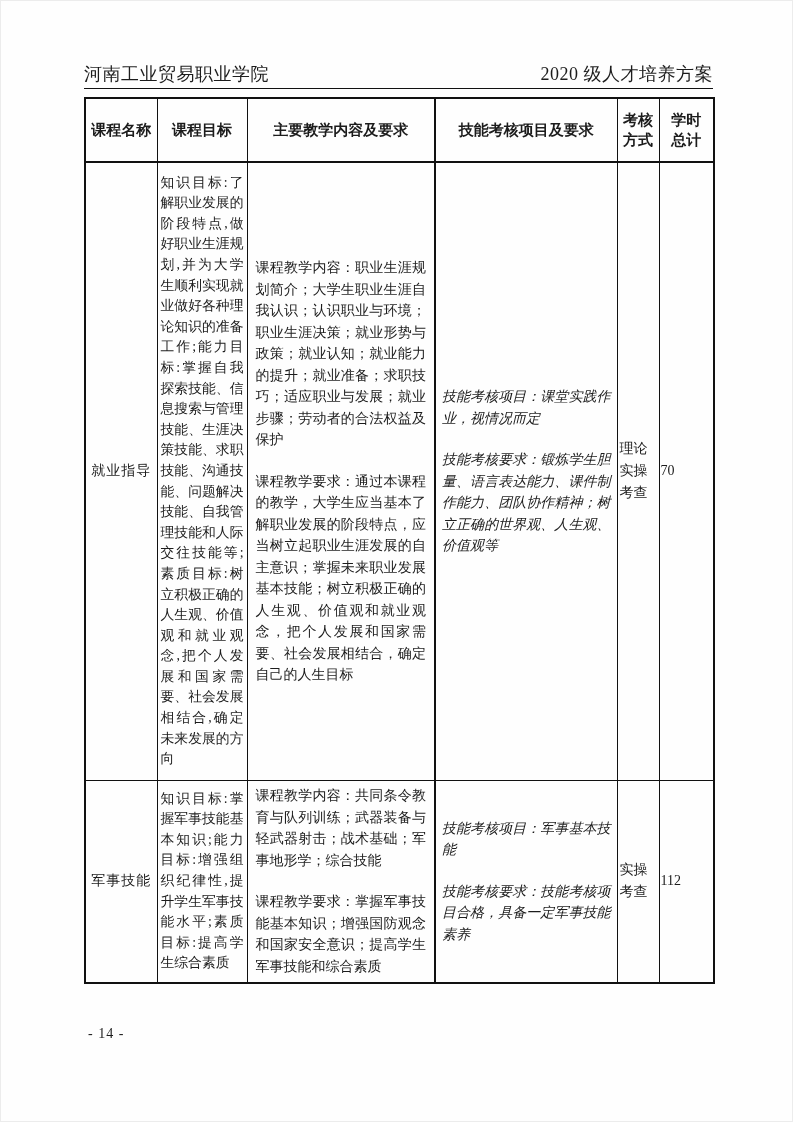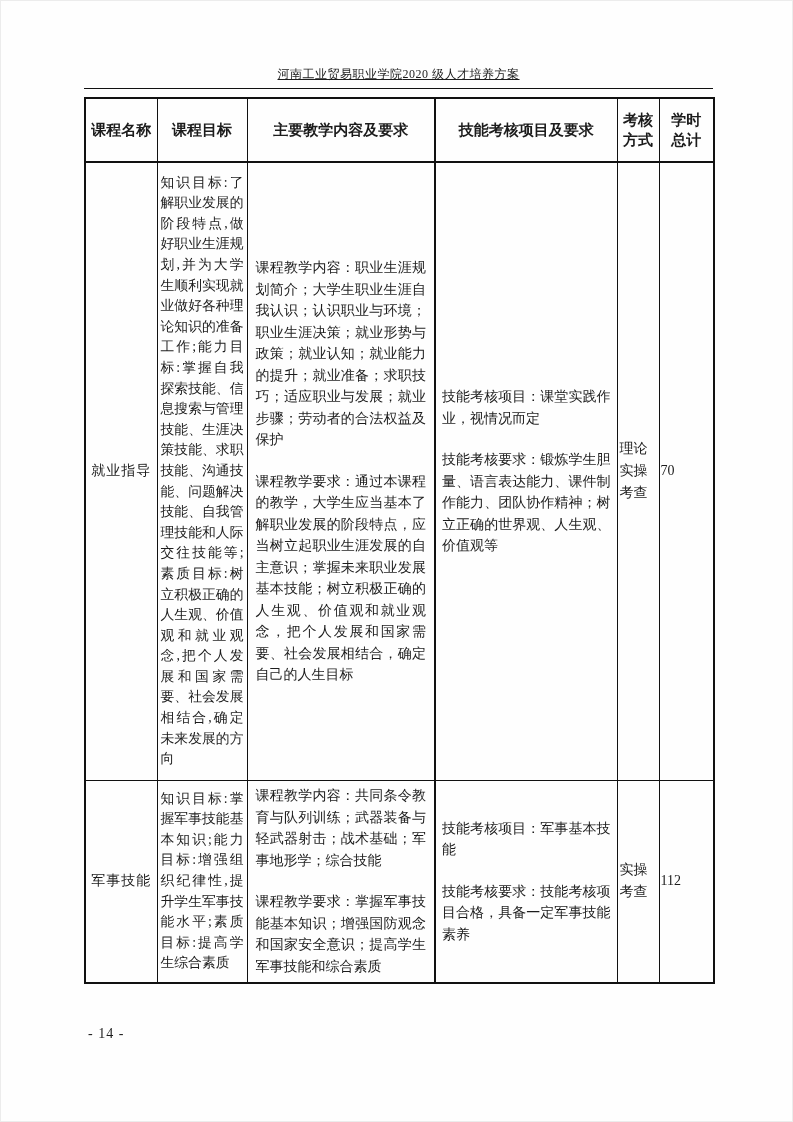--- a/index.html
+++ b/index.html
@@ -12,25 +12,24 @@
     font-family: "Liberation Serif", serif;
     color: #1c1c1c;
     overflow: hidden;
   }
   .running-header {
     position: absolute;
     left: 84px;
     right: 80px;
     top: 66px;
     display: flex;
-    justify-content: center;
-    font-size: 12px;
+    justify-content: space-between;
+    font-size: 18px;
     line-height: 16px;
     letter-spacing: 0.5px;
-    text-decoration: underline;
   }
   .header-rule {
     position: absolute;
     left: 84px;
     right: 80px;
     top: 88px;
     border-top: 1.5px solid #111;
   }
   table.course-table {
     position: absolute;
@@ -66,21 +65,21 @@
     line-height: 20.6px;
     word-break: break-all;
   }
   td.c-content, td.c-assess {
     text-align: justify;
     text-justify: inter-character;
     line-height: 21.5px;
     word-break: break-all;
   }
   td.c-content { padding: 2px 8px; }
-  td.c-assess  { padding: 9px 6px; }
+  td.c-assess  { padding: 9px 6px; font-style: italic; }
   td.c-content p, td.c-assess p { margin: 0; }
   td.c-content p + p, td.c-assess p + p { margin-top: 20px; }
   td.c-method {
     padding: 0 2px;
     line-height: 22px;
     word-break: break-all;
   }
   td.c-hours { }
   tr.r-head { height: 44px; }
   tr.r-cont { height: 43px; }

